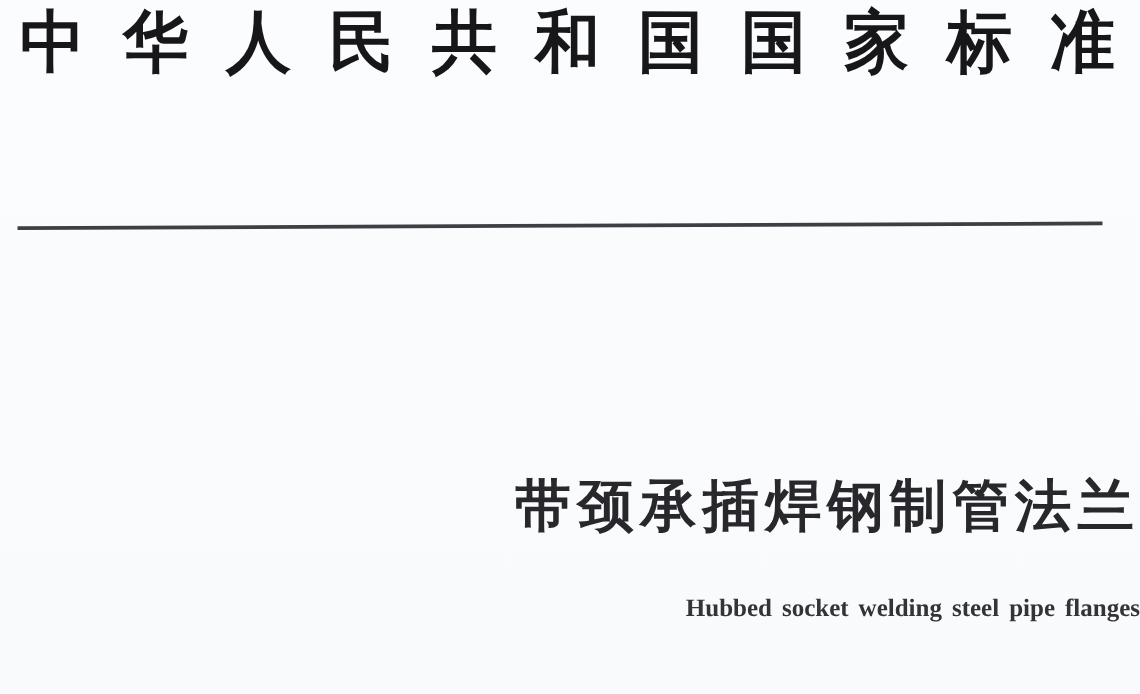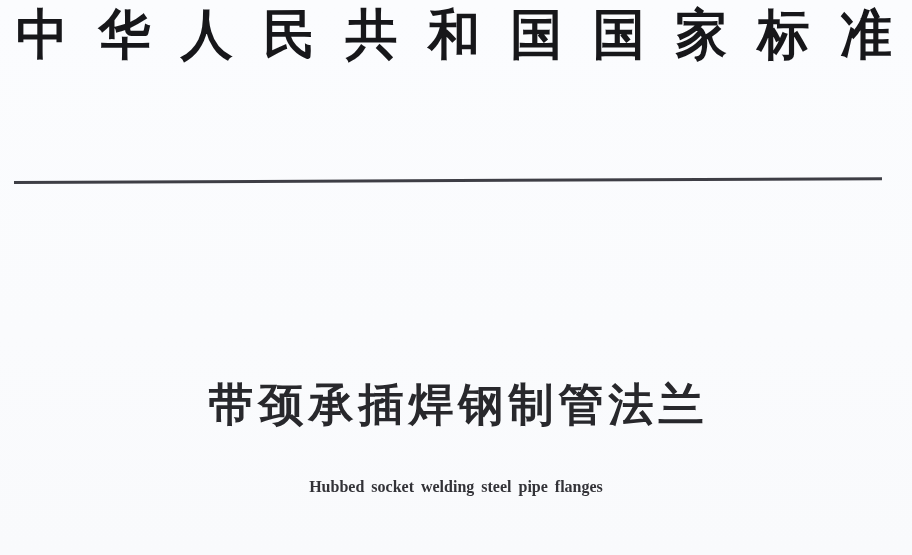--- a/index.html
+++ b/index.html
@@ -73,40 +73,40 @@
     background: #3e3e45;
     transform: rotate(-0.25deg);
     transform-origin: left center;
   }
   
   .cn-title {
     position: absolute;
     left: 0;
     top: 379px;
     width: 100%;
-    text-align: center;
+    text-align: right;
     font-family: "Liberation Sans", "DejaVu Sans", sans-serif;
     font-weight: bold;
     font-size: 45px;
     line-height: 52px;
     letter-spacing: 5px;
     text-indent: 5px;
     color: #28282c;
     white-space: nowrap;
   }
   
   .en-title {
     position: absolute;
     left: 0;
     top: 472px;
     width: 100%;
-    text-align: center;
+    text-align: right;
     font-family: "Liberation Serif", "DejaVu Serif", serif;
     font-weight: bold;
-    font-size: 16px;
+    font-size: 20px;
     line-height: 30px;
     word-spacing: 3px;
     color: #333338;
     white-space: nowrap;
   }
 </style>
 </head>
 <body>
 
 <div class="page">

